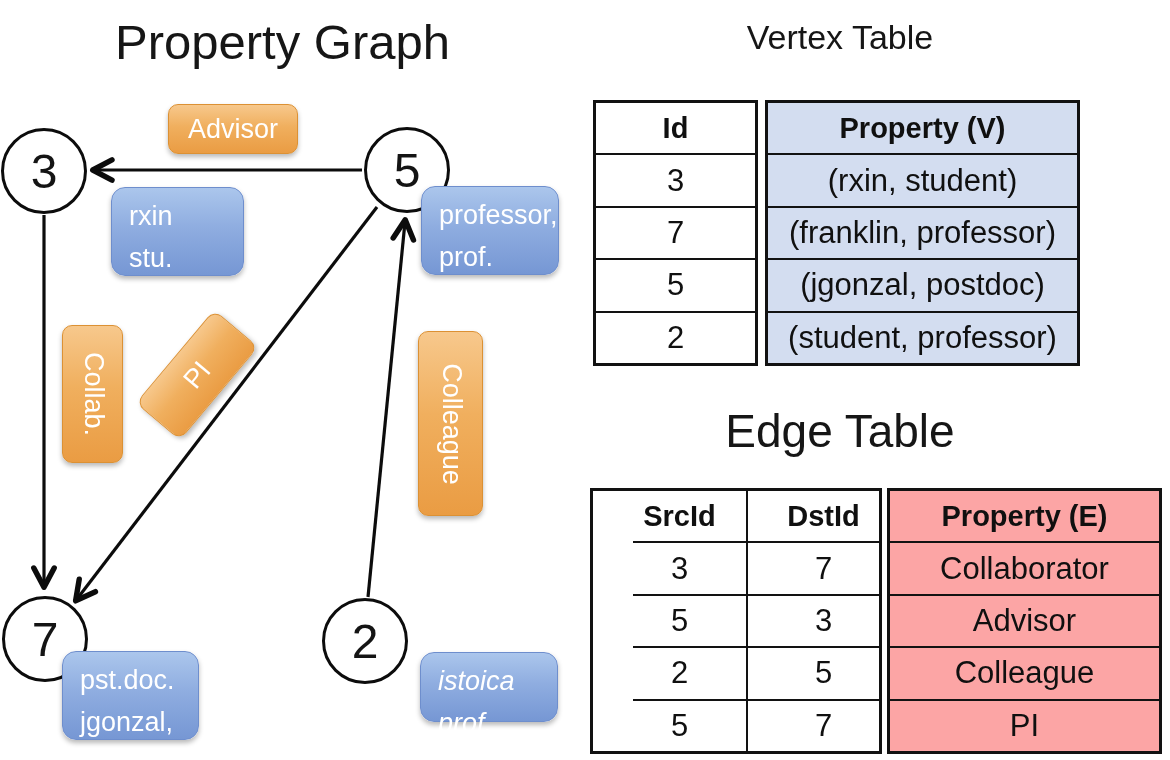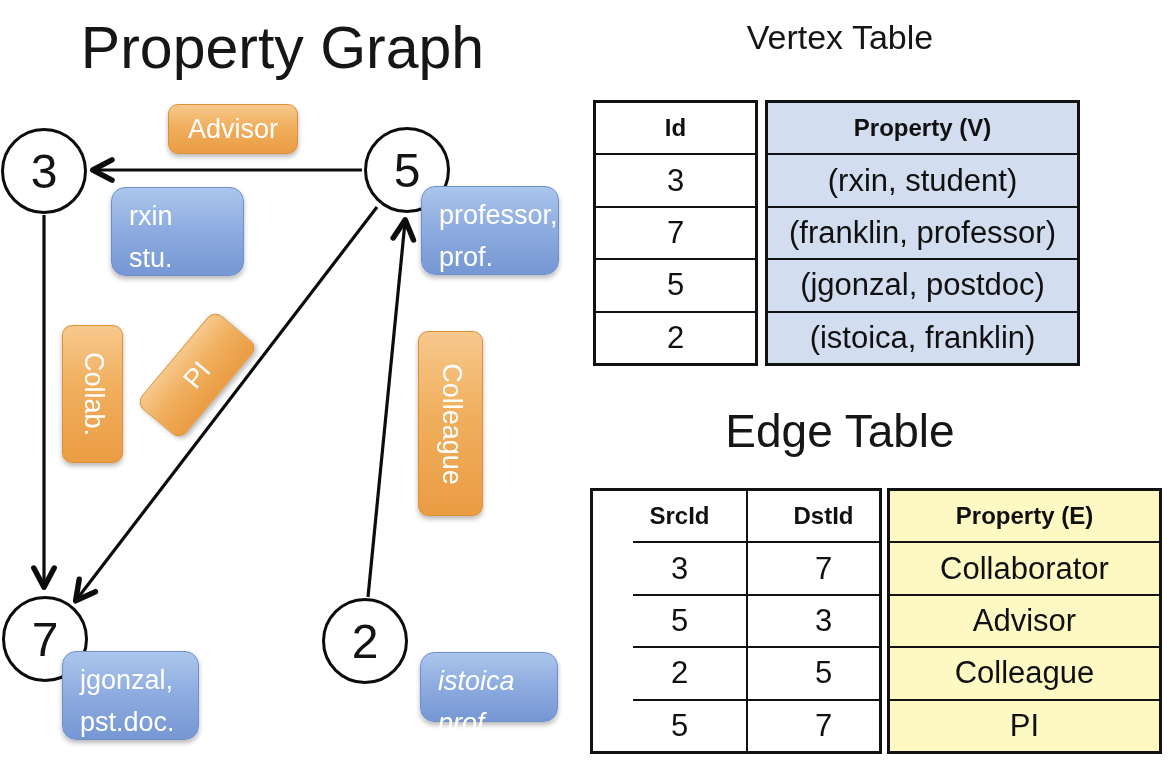--- a/index.html
+++ b/index.html
@@ -1,21 +1,21 @@
 <!DOCTYPE html>
 <html><head>
 <meta charset="utf-8">
 <style>
   html,body{margin:0;padding:0;background:#ffffff;}
   body{width:1170px;height:760px;position:relative;overflow:hidden;
        font-family:"Liberation Sans", sans-serif;color:#111;}
   .abs{position:absolute;}
 
   
-  .big-title{position:absolute;text-align:center;font-size:59px;font-weight:400;
+  .big-title{position:absolute;text-align:center;font-size:49px;font-weight:400;
              color:#161616;letter-spacing:0px;white-space:nowrap;}
 
   
   .vertex-circle{position:absolute;width:86px;height:86px;border-radius:50%;
                  background:#fff;border:3.5px solid #0c0c0c;box-sizing:border-box;
                  display:flex;align-items:center;justify-content:center;
                  font-size:48px;color:#141414;}
 
   
   .edge-label{position:absolute;border-radius:10px;box-sizing:border-box;
@@ -31,28 +31,28 @@
          background:linear-gradient(180deg,#abc6ec 0%,#8fade0 45%,#7697d4 100%);
          border:1.5px solid #6e8ecd;box-shadow:0 3px 5px rgba(0,0,0,0.28);
          color:#fff;font-size:27px;line-height:1.55;padding:8px 0 0 17px;}
 
   
   .tbox{position:absolute;border:3px solid #121212;box-sizing:border-box;
         display:flex;flex-direction:column;background:#fff;}
   .tbox .row{flex:1;display:flex;align-items:center;justify-content:center;
              font-size:31px;color:#101010;}
   .tbox .row + .row{border-top:2.5px solid #121212;}
-  .tbox .row.hdr{font-weight:bold;font-size:24px;}
+  .tbox .row.hdr{font-weight:bold;font-size:29px;}
   .two-col .row{padding:0;}
   .two-col .cell{flex:none;display:flex;align-items:center;justify-content:center;
                  height:100%;box-sizing:border-box;}
   .two-col .cell.c1{width:133px;}
   .two-col .cell.c2{width:153px;border-left:2.5px solid #121212;}
   .fill-blue{background:#d3ddf0;}
-  .fill-tan{background:#fef9c3;}
+  .fill-tan{background:#fca5a5;}
 
   svg.edges{position:absolute;left:0;top:0;}
 </style>
 </head>
 <body>
 
 <div class="abs" style="left:0;top:0;width:585px;height:760px;">
 
   <div class="big-title" style="left:0;top:14px;width:565px;">Property Graph</div>
 
@@ -85,22 +85,22 @@
 
   <div class="vprop" style="left:63px;top:187px;width:133px;height:89px;margin-left:48px;">
     <div>rxin</div>
     <div>stu.</div>
   </div>
   <div class="vprop" style="left:421px;top:186px;width:138px;height:89px;">
     <div>professor,</div>
     <div>prof.</div>
   </div>
   <div class="vprop" style="left:62px;top:651px;width:137px;height:89px;">
+    <div>pst.doc.</div>
     <div>jgonzal,</div>
-    <div>pst.doc.</div>
   </div>
   <div class="vprop" style="left:420px;top:652px;width:138px;height:70px;font-style:italic;">
     <div>istoica</div>
     <div>prof.</div>
   </div>
 
   <div class="edge-label" style="left:168px;top:104px;width:130px;height:50px;">
     <span>Advisor</span>
   </div>
   <div class="edge-label" style="left:62px;top:325px;width:61px;height:138px;">
@@ -124,21 +124,21 @@
     <div class="row">7</div>
     <div class="row">5</div>
     <div class="row">2</div>
   </div>
 
   <div class="tbox fill-blue" style="left:180px;top:100px;width:315px;height:266px;">
     <div class="row hdr">Property (V)</div>
     <div class="row">(rxin, student)</div>
     <div class="row">(franklin, professor)</div>
     <div class="row">(jgonzal, postdoc)</div>
-    <div class="row">(istoica, franklin)</div>
+    <div class="row">(student, professor)</div>
   </div>
 
   <div class="big-title" style="left:0;top:404px;width:510px;font-size:46px;">Edge Table</div>
 
   <div class="tbox two-col" style="left:5px;top:488px;width:292px;height:266px;padding-left:40px;">
     <div class="row hdr">
       <div class="cell c1">SrcId</div>
       <div class="cell c2">DstId</div>
     </div>
     <div class="row">

